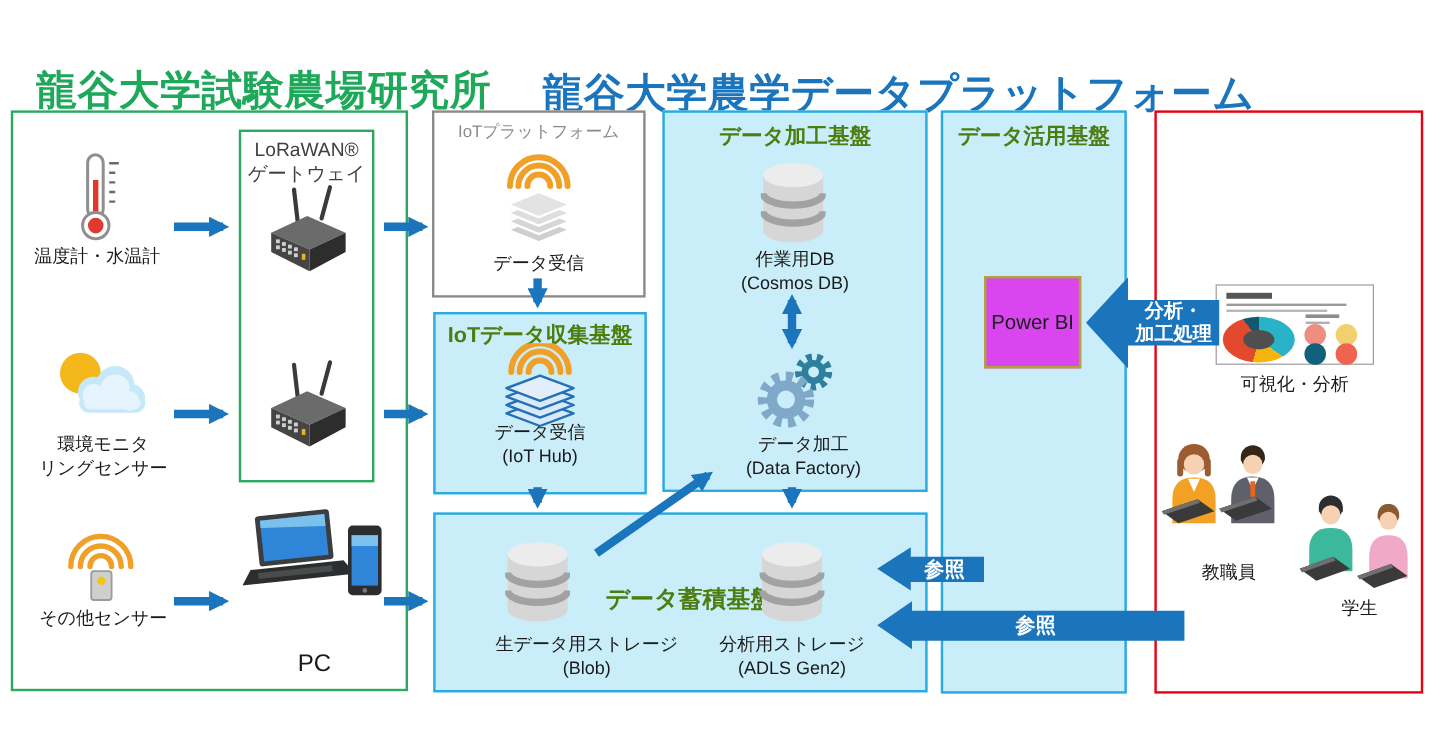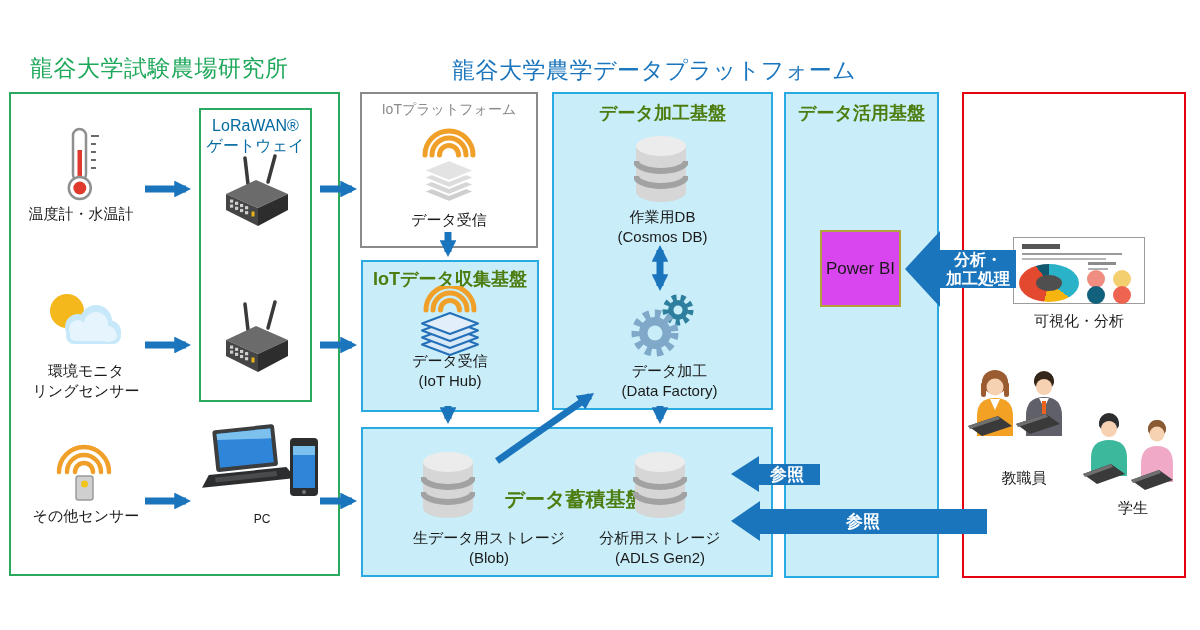--- a/index.html
+++ b/index.html
@@ -1,28 +1,28 @@
 <!DOCTYPE html>
 <html><head>
 <meta charset="utf-8">
 <style>
   html,body{margin:0;padding:0;background:#fff;}
   .stage{position:relative;width:1200px;height:630px;background:#ffffff;overflow:hidden;
          font-family:"Liberation Sans","DejaVu Sans",sans-serif;color:#1a1a1a;}
-  .hdr{position:absolute;font-weight:400;font-size:23px;white-space:nowrap;letter-spacing:0.5px;}
+  .hdr{position:absolute;font-weight:700;font-size:34px;white-space:nowrap;letter-spacing:0.5px;}
   .box{position:absolute;box-sizing:border-box;}
   .white-box{background:#fff;}
   .cyan-box{background:#c9eef9;border:2px solid #29abe2;}
   .green-border{border:2px solid #2aa95f;}
   .gray-border{border:2px solid #8a8a8a;}
   .red-border{border:2px solid #e60012;}
   .btitle{position:absolute;text-align:center;color:#4d7c0f;font-weight:700;font-size:18px;white-space:nowrap;}
   .gtitle{position:absolute;text-align:center;color:#8a8a8a;font-weight:400;font-size:14px;white-space:nowrap;}
   .lbl{position:absolute;text-align:center;font-size:15px;line-height:1.32;color:#1a1a1a;}
-  .green-lbl{position:absolute;text-align:center;font-size:16px;line-height:1.25;color:#0369a1;}
+  .green-lbl{position:absolute;text-align:center;font-size:16px;line-height:1.25;color:#404040;}
   .arrow-lbl{position:absolute;text-align:center;color:#fff;font-weight:700;font-size:16px;line-height:1.2;z-index:6;}
   .overlay{position:absolute;left:0;top:0;z-index:5;pointer-events:none;}
   .icon{position:absolute;z-index:2;}
   .powerbi{position:absolute;left:820px;top:230px;width:81px;height:77px;background:#d946ef;
            border:2px solid #b1a23c;box-sizing:border-box;display:flex;align-items:center;justify-content:center;
            font-size:17px;color:#1a1a1a;z-index:3;}
   .card{position:absolute;left:1013px;top:237px;width:132px;height:67px;background:#fff;
         border:1px solid #9c9c9c;box-sizing:border-box;z-index:2;}
   .card .bar{position:absolute;left:8px;top:6px;width:38px;height:5px;background:#565656;}
   .card .ln1{position:absolute;left:8px;top:15px;width:100px;height:2px;background:#9a9a9a;}
@@ -139,21 +139,21 @@
       <rect x="18" y="10" width="54" height="34" fill="#2f86d8"></rect>
       <polygon points="18,10 72,10 72,20 18,16" fill="#7cc1ee"></polygon>
       <path d="M6,50 L84,50 L92,62 L-2,62 Z" fill="#2c2d2e"></path>
       <rect x="12" y="53" width="62" height="5" fill="#4a4b4c"></rect>
     </g>
     <rect x="88" y="18" width="28" height="58" rx="4" fill="#2c2d2e"></rect>
     <rect x="91" y="26" width="22" height="42" fill="#2f86d8"></rect>
     <rect x="91" y="26" width="22" height="9" fill="#7cc1ee"></rect>
     <circle cx="102" cy="72" r="2" fill="#777"></circle>
   </svg>
-  <div class="lbl" style="left:202px;top:512px;width:120px;font-size:12px;">PC</div>
+  <div class="lbl" style="left:202px;top:540px;width:120px;font-size:20px;">PC</div>
 
   <div class="box white-box gray-border" style="left:360px;top:92px;width:178px;height:156px;"></div>
   <div class="gtitle" style="left:360px;top:101px;width:178px;">IoTプラットフォーム</div>
   <svg class="icon" style="left:411px;top:128px;" width="76" height="78" viewBox="0 0 76 78">
     <g stroke="#f0a028" stroke-width="5" fill="none" stroke-linecap="round">
       <path d="M14,27 A24,24 0 0 1 62,27"></path>
       <path d="M21,27 A17,17 0 0 1 55,27"></path>
       <path d="M28.5,27 A9.5,9.5 0 0 1 47.5,27"></path>
     </g>
     <g stroke="#ffffff" stroke-width="2">

